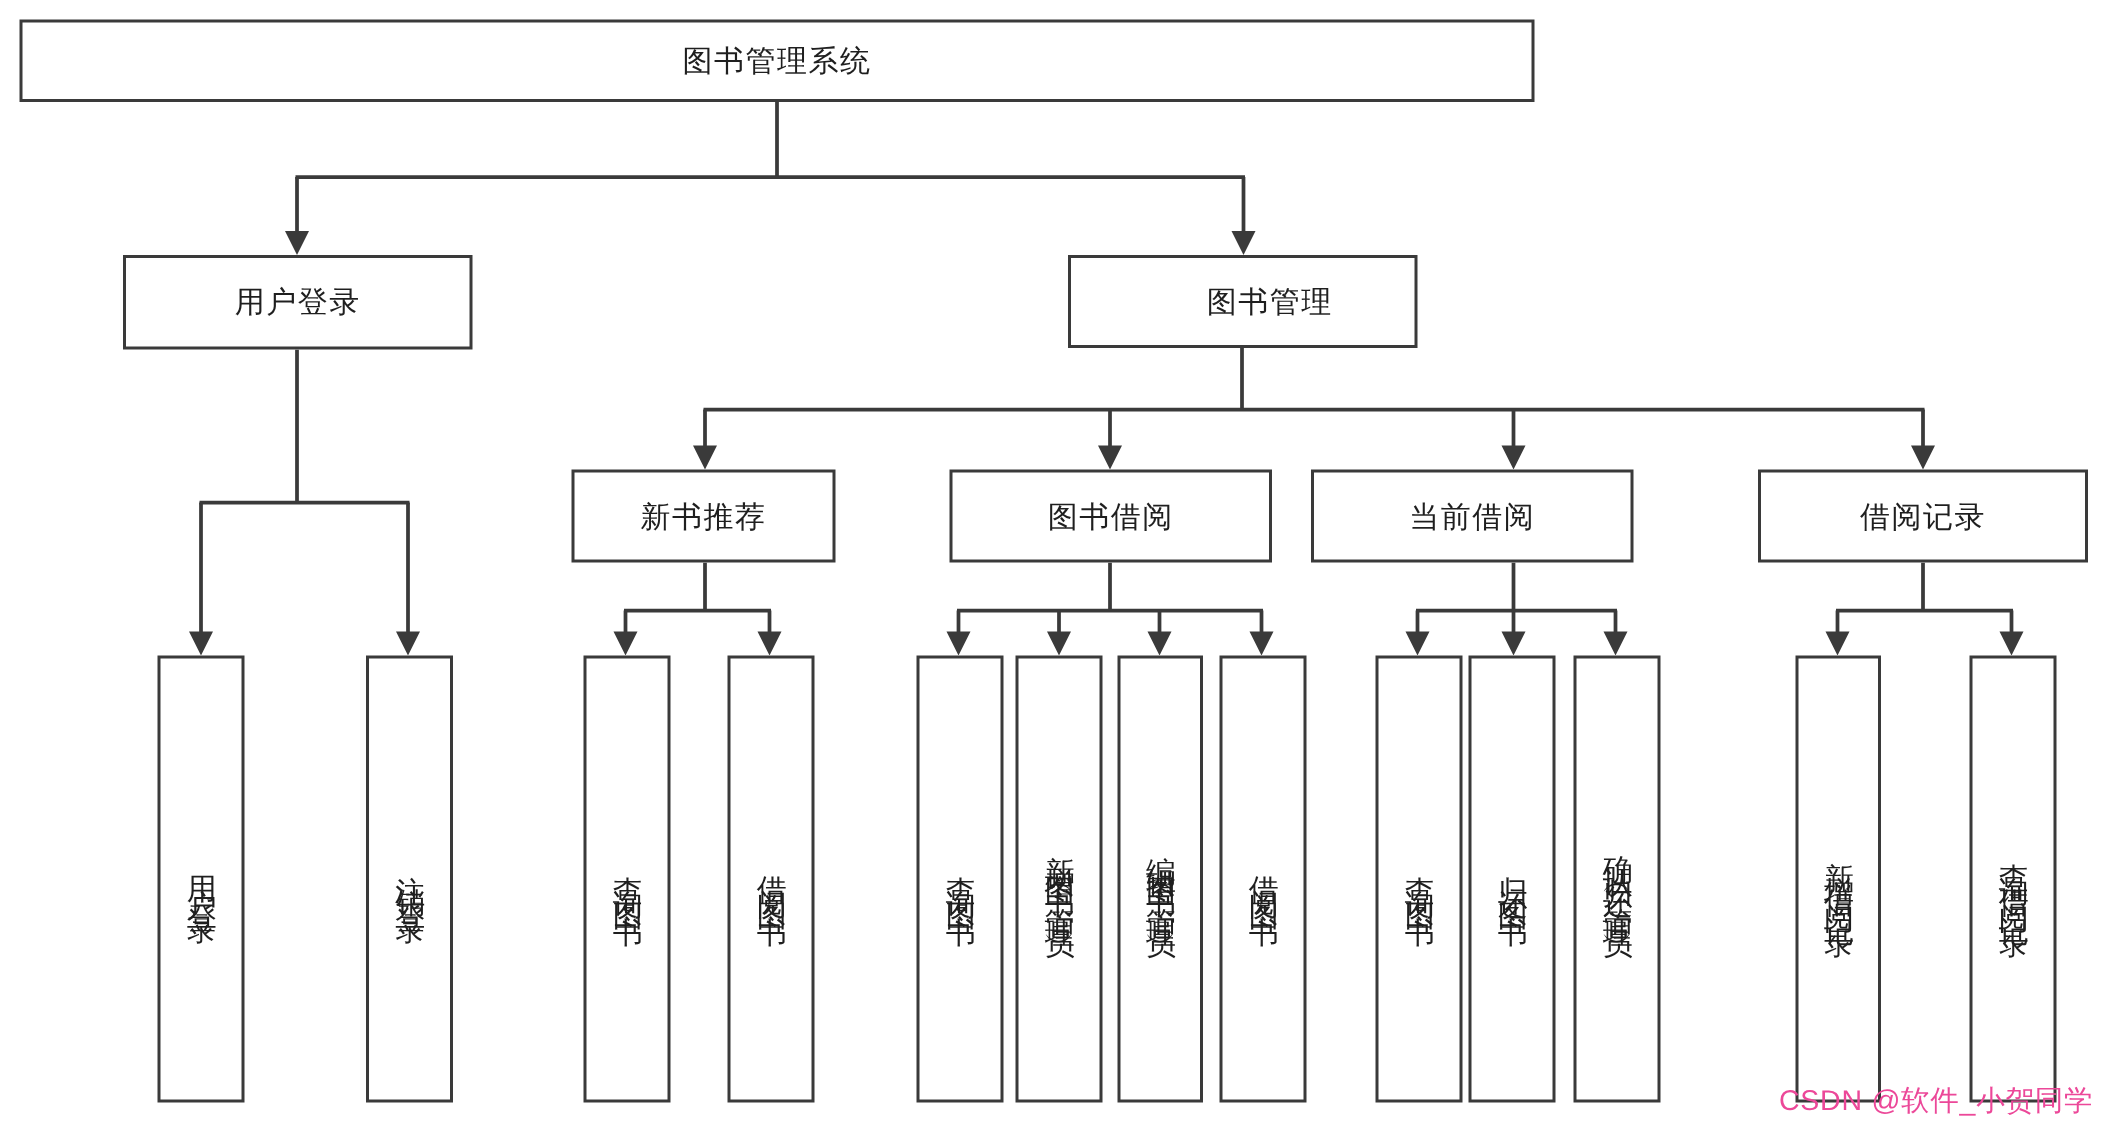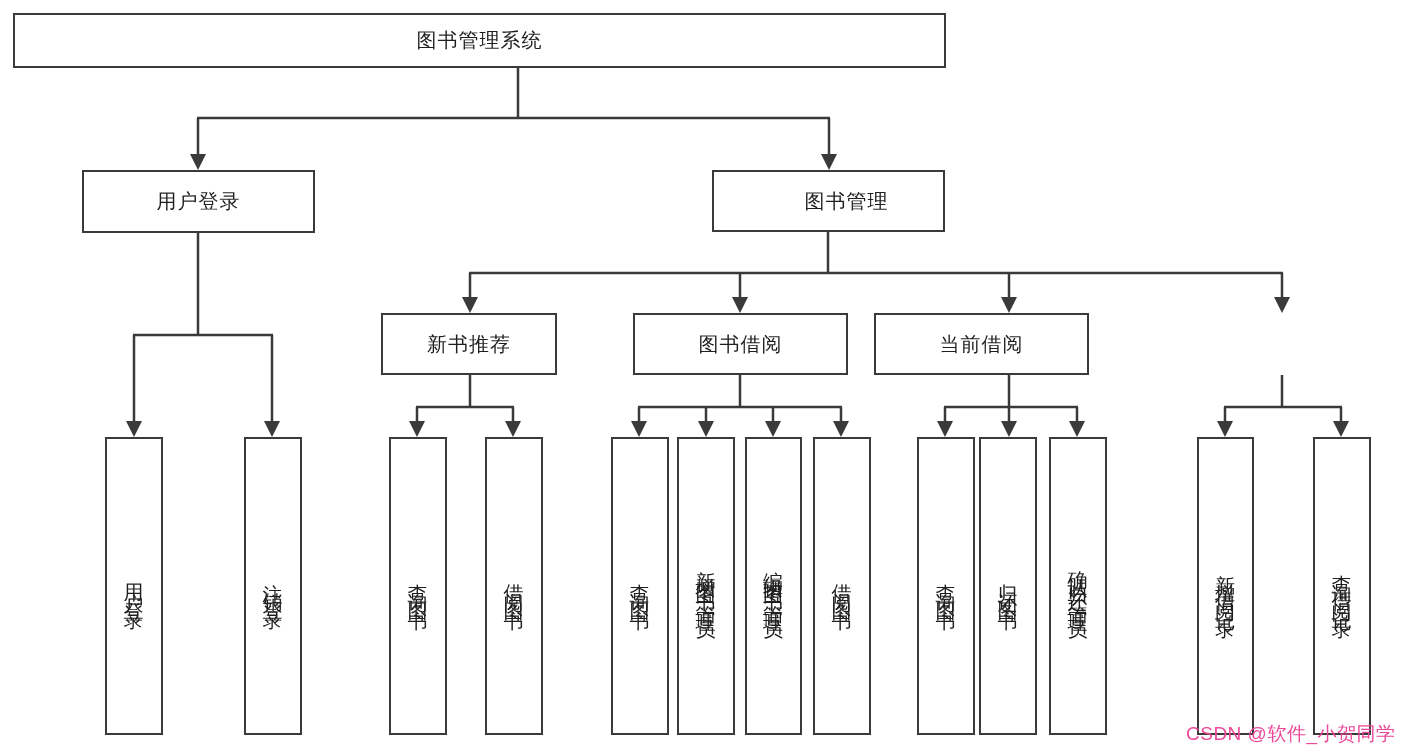--- a/index.html
+++ b/index.html
@@ -113,39 +113,42 @@
       <path d="M765,421 L781,421 L773,437 Z"></path>
       <path d="M833,421 L849,421 L841,437 Z"></path>
       <path d="M937,421 L953,421 L945,437 Z"></path>
       <path d="M1001,421 L1017,421 L1009,437 Z"></path>
       <path d="M1069,421 L1085,421 L1077,437 Z"></path>
       <path d="M1217,421 L1233,421 L1225,437 Z"></path>
       <path d="M1333,421 L1349,421 L1341,437 Z"></path>
     </g>
   </svg>
 
-  <div class="node" style="left:13px;top:13px;width:933px;height:55px;">
+  <div class="node" style="left:13px;top:13px;width:1010px;height:55px;">
     <span>图书管理系统</span>
   </div>
 
   <div class="node" style="left:82px;top:170px;width:233px;height:63px;">
     <span>用户登录</span>
   </div>
   <div class="node" style="left:712px;top:170px;width:233px;height:62px;padding-left:36px;">
     <span>图书管理</span>
   </div>
 
   <div class="node" style="left:362px;top:313px;width:176px;height:62px;margin-left:19px;">
     <span>新书推荐</span>
   </div>
   <div class="node" style="left:633px;top:313px;width:215px;height:62px;">
     <span>图书借阅</span>
   </div>
   <div class="node" style="left:874px;top:313px;width:215px;height:62px;">
     <span>当前借阅</span>
+  </div>
+  <div class="node" style="left:1172px;top:313px;width:220px;height:62px;">
+    <span>借阅记录</span>
   </div>
 
   <div class="leaf" style="left:105px;top:437px;width:58px;height:298px;">
     <span>用户登录</span>
   </div>
   <div class="leaf" style="left:244px;top:437px;width:58px;height:298px;">
     <span>注销登录</span>
   </div>
 
   <div class="leaf" style="left:389px;top:437px;width:58px;height:298px;">

